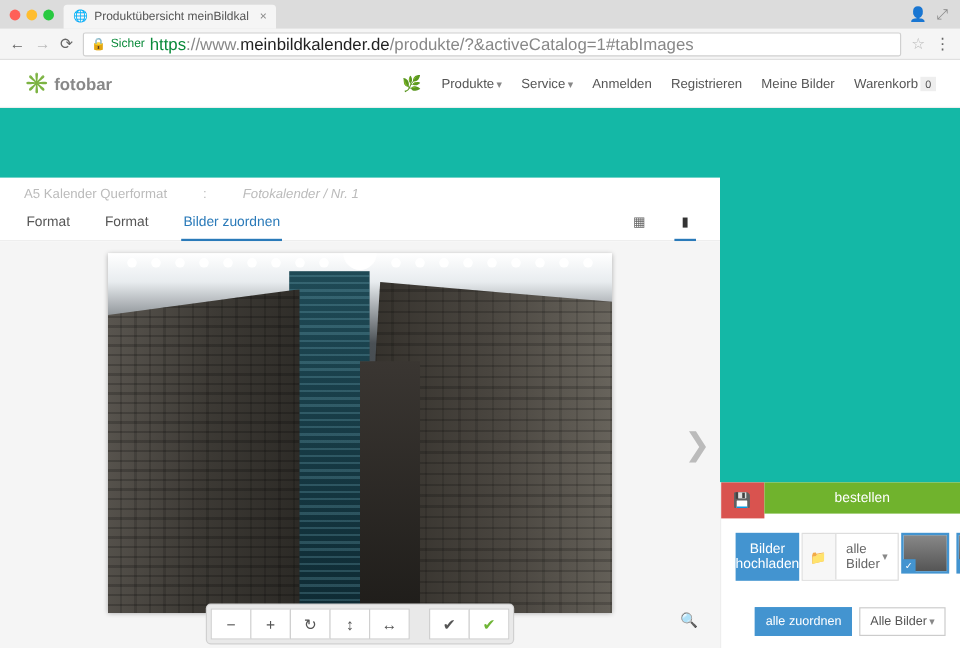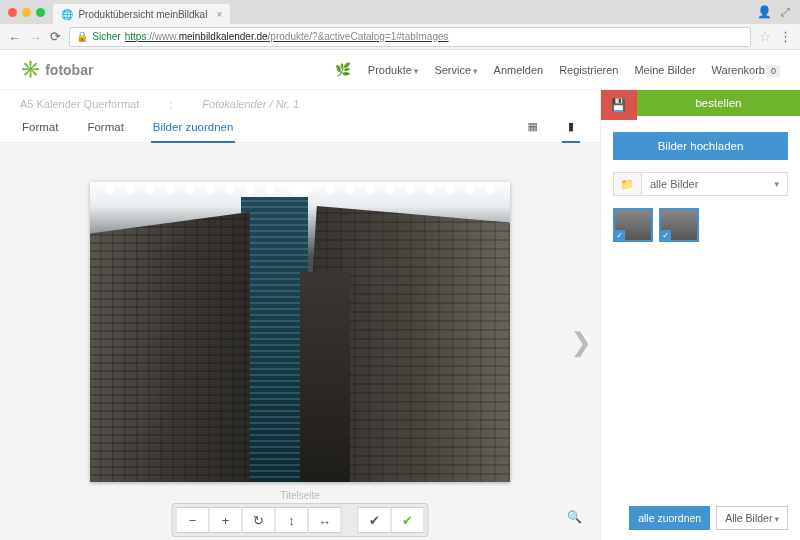--- a/index.html
+++ b/index.html
@@ -10,34 +10,34 @@
   .tl-red { background: #ff5f57; } .tl-yel { background: #ffbd2e; } .tl-grn { background: #28c940; }
   .tab { background: #f5f5f5; height: 20px; margin-top: 4px; padding: 2px 8px; display: flex; align-items: center; gap: 5px; border-radius: 3px 3px 0 0; font-size: 10px; color: #555; }
   .tab .globe { font-size: 10px; color: #888; }
   .tab .x { color: #888; margin-left: 4px; }
   .chrome-tools { margin-left: auto; display: flex; gap: 8px; padding: 0 10px; color: #888; font-size: 12px; }
   .addr-bar { height: 26px; background: #f5f5f5; border-bottom: 1px solid #e0e0e0; display: flex; align-items: center; font-size: 11px; padding: 0 8px; gap: 8px; }
   .nav-arr { color: #bbb; font-size: 13px; }
   .nav-arr.on { color: #666; }
   .url-field { flex: 1; background: #fff; border: 1px solid #d0d0d0; border-radius: 2px; height: 20px; display: flex; align-items: center; padding: 0 6px; gap: 4px; }
   .secure { color: #0a8a3a; font-size: 10px; }
-  .url-text { color: #333; font-size: 10px; text-decoration: underline; }
+  .url-text { color: #333; font-size: 14px; }
   .url-text .https { color: #0a8a3a; }
   .url-text .dark { color: #222; }
   .url-text .gray { color: #888; }
 
   .site-header { height: 40px; display: flex; align-items: center; padding: 0 20px; border-bottom: 1px solid #eee; background: #fff; }
   .logo { height: 22px; display: flex; align-items: center; gap: 4px; font-weight: bold; color: #888; font-size: 14px; }
   .logo-icon { font-size: 17px; }
   .hdr-right { margin-left: auto; display: flex; align-items: center; gap: 16px; font-size: 11px; color: #555; }
   .caret { font-size: 9px; color: #888; margin-left: 2px; }
   .badge { background: #eee; padding: 1px 4px; font-size: 9px; margin-left: 2px; }
   .leaf { color: #2f7a5b; font-size: 13px; }
 
-  .content { display: flex; height: calc(540px - 24px - 26px - 40px); background: #14b8a6; }
+  .content { display: flex; height: calc(540px - 24px - 26px - 40px); background: #14b8a6; align-items: flex-end; }
 
   .main { flex: 1; background: #fff; display: flex; flex-direction: column; position: relative; overflow: hidden; }
   .breadcrumb { padding: 8px 20px 4px; font-size: 11px; color: #bbb; display: flex; gap: 30px; }
   .tabs { display: flex; padding: 0 20px; gap: 25px; font-size: 11.5px; color: #555; border-bottom: 1px solid #eee; align-items: center; }
   .tabs .tab-item { padding: 6px 2px 8px; cursor: pointer; }
   .tabs .tab-item.active { color: #2a7ab9; border-bottom: 2px solid #2a7ab9; margin-bottom: -1px; }
   .view-icons { margin-left: auto; display: flex; gap: 18px; font-size: 11px; }
   .view-icons span { padding: 6px 6px 8px; color: #666; }
   .vi-active { border-bottom: 2px solid #2a7ab9; margin-bottom: -1px; color: #333 !important; }
 
@@ -67,21 +67,21 @@
   .toolbar-bottom .tb:first-child { margin-left: 0; }
   .toolbar-bottom .gap { background: transparent; border: none; width: 18px; }
   .tb.green { color: #6fb536; }
   .zoom { position: absolute; right: 18px; bottom: 16px; color: #ccc; font-size: 12px; }
 
   .sidebar { width: 200px; background: #fff; border-left: 1px solid #eee; display: flex; flex-direction: column; }
   .order-row { display: flex; }
   .order-row .save { width: 36px; background: #d9534f; color: #fff; display: flex; align-items: center; justify-content: center; height: 30px; font-size: 12px; }
   .order-row .order { flex: 1; background: #70b32d; color: #fff; display: flex; align-items: center; justify-content: center; height: 26px; font-size: 11.5px; }
 
-  .side-body { padding: 12px; display: flex; flex-direction: column; gap: 12px; }
+  .side-body { padding: 12px; display: flex; flex-direction: row; gap: 2px; }
   .upload { background: #4394d0; color: #fff; text-align: center; padding: 8px 0; font-size: 11.5px; }
   .folder-row { display: flex; border: 1px solid #ddd; }
   .folder-row .fi { width: 28px; display: flex; align-items: center; justify-content: center; background: #f7f7f7; color: #888; font-size: 11px; border-right: 1px solid #ddd; }
   .folder-row .fsel { flex: 1; padding: 5px 8px; font-size: 11px; color: #666; display: flex; align-items: center; justify-content: space-between; }
   .thumbs { display: flex; gap: 6px; }
   .thumb { width: 40px; height: 34px; background: linear-gradient(180deg, #888 0%, #555 100%); border: 2px solid #4394d0; position: relative; }
   .thumb .tk { position: absolute; bottom: -1px; left: -1px; width: 11px; height: 11px; background: #4394d0; color: #fff; font-size: 8px; display: flex; align-items: center; justify-content: center; }
 
   .side-bottom { margin-top: auto; padding: 10px 12px; display: flex; gap: 6px; justify-content: flex-end; }
   .btn-sm { font-size: 10.5px; padding: 5px 8px; border: 1px solid #ccc; background: #fff; color: #555; }

